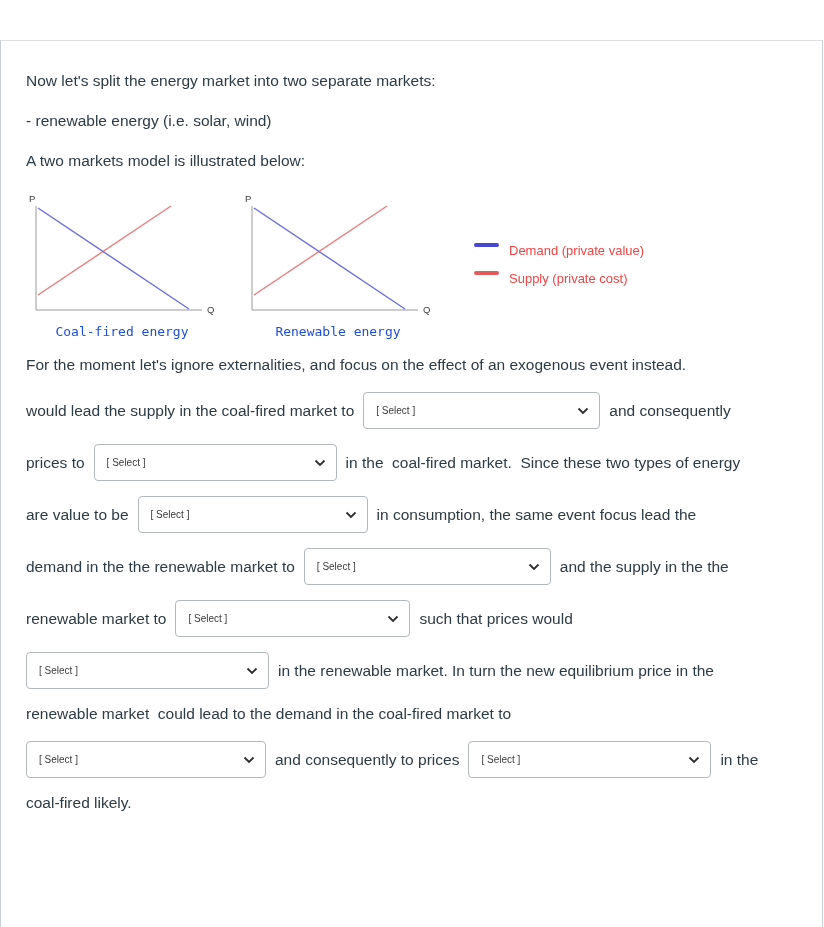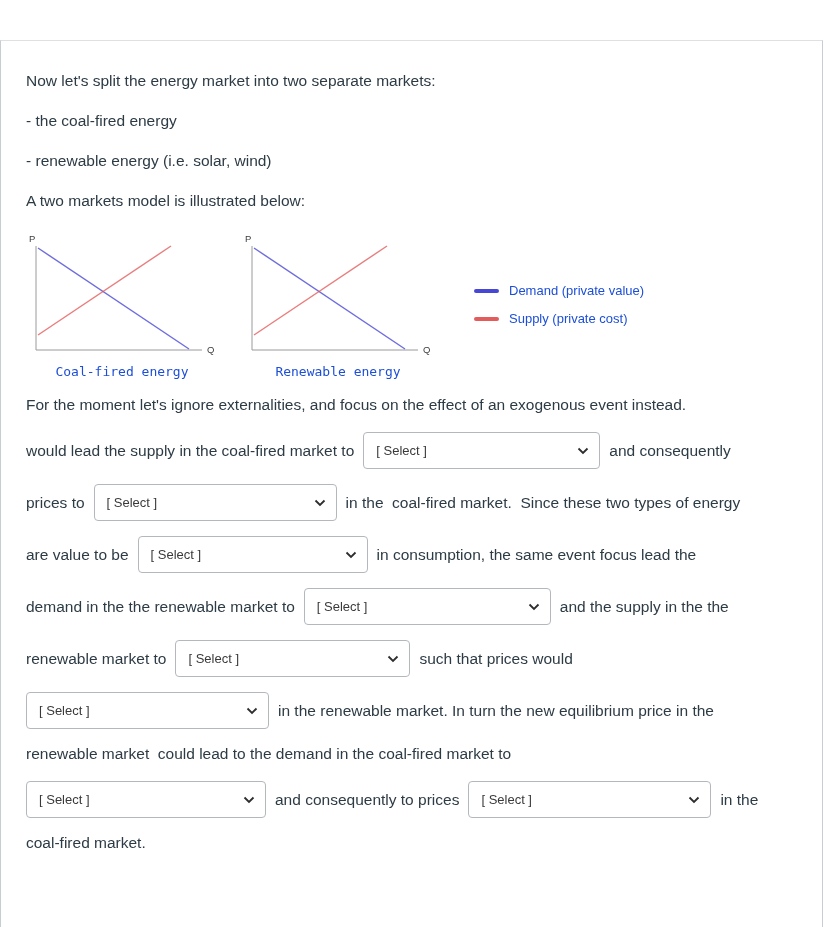--- a/index.html
+++ b/index.html
@@ -23,21 +23,21 @@
   .chart { margin-right: 24px; }
   .chart svg { display: block; }
   .chart-title {
     font-family: "DejaVu Sans Mono", monospace;
     font-size: 13px;
     color: #1d4ed8;
     text-align: center;
     margin-top: 5px;
   }
   .legend { margin-top: 52px; margin-left: 16px; }
-  .legend-item { display: flex; align-items: center; margin-bottom: 13px; font-size: 13px; color: #1d4ed8; }
+  .legend-item { display: flex; margin-bottom: 13px; font-size: 13px; color: #ef4444; }
   .legend-item svg { margin-right: 10px; display: block; }
 
   .question { margin-top: 12px; }
   .q-line {
     display: flex;
     align-items: center;
     column-gap: 9px;
     font-size: 15.5px;
     line-height: 20px;
     margin-bottom: 15px;
@@ -50,30 +50,29 @@
     background: #fff;
     border: 1px solid #b3b8bd;
     border-radius: 4px;
     display: flex;
     align-items: center;
     justify-content: space-between;
     padding: 0 10px 0 12px;
     flex: 0 0 auto;
     cursor: pointer;
   }
-  .select-label { font-size: 13px; color: #3a3a3a; }
+  .select-label { font-size: 10px; color: #3a3a3a; }
   .chev { display: block; }
 </style>
 </head>
 <body>
 
 <div class="page">
 
   <p class="intro-line">Now let's split the energy market into two separate markets:</p>
-  <p class="intro-line">- the coal-fired energy</p>
   <p class="intro-line">- renewable energy (i.e. solar, wind)</p>
   <p class="intro-line">A two markets model is illustrated below:</p>
 
   <div class="figure-row">
 
     <div class="chart">
       <svg width="192" height="128" viewBox="0 0 192 128">
         <text x="3" y="11" font-size="9.5" fill="#3c3c3c">P</text>
         <text x="181" y="122" font-size="9.5" fill="#3c3c3c">Q</text>
         <line x1="10" y1="15" x2="10" y2="119" stroke="#9a9a9a" stroke-width="1"></line>
@@ -200,18 +199,18 @@
       <div class="select" style="width:243px">
         <span class="select-label">[ Select ]</span>
         <svg class="chev" width="12" height="8" viewBox="0 0 12 8">
             <polyline points="1.5,1.5 6,6 10.5,1.5" fill="none" stroke="#2d2d2d" stroke-width="1.8"></polyline>
           </svg>
       </div>
       <span>in the</span>
     </div>
 
     <div class="q-line plain">
-      <span>coal-fired market.</span>
+      <span>coal-fired likely.</span>
     </div>
 
   </div>
 
 </div>
 
 </body></html>

